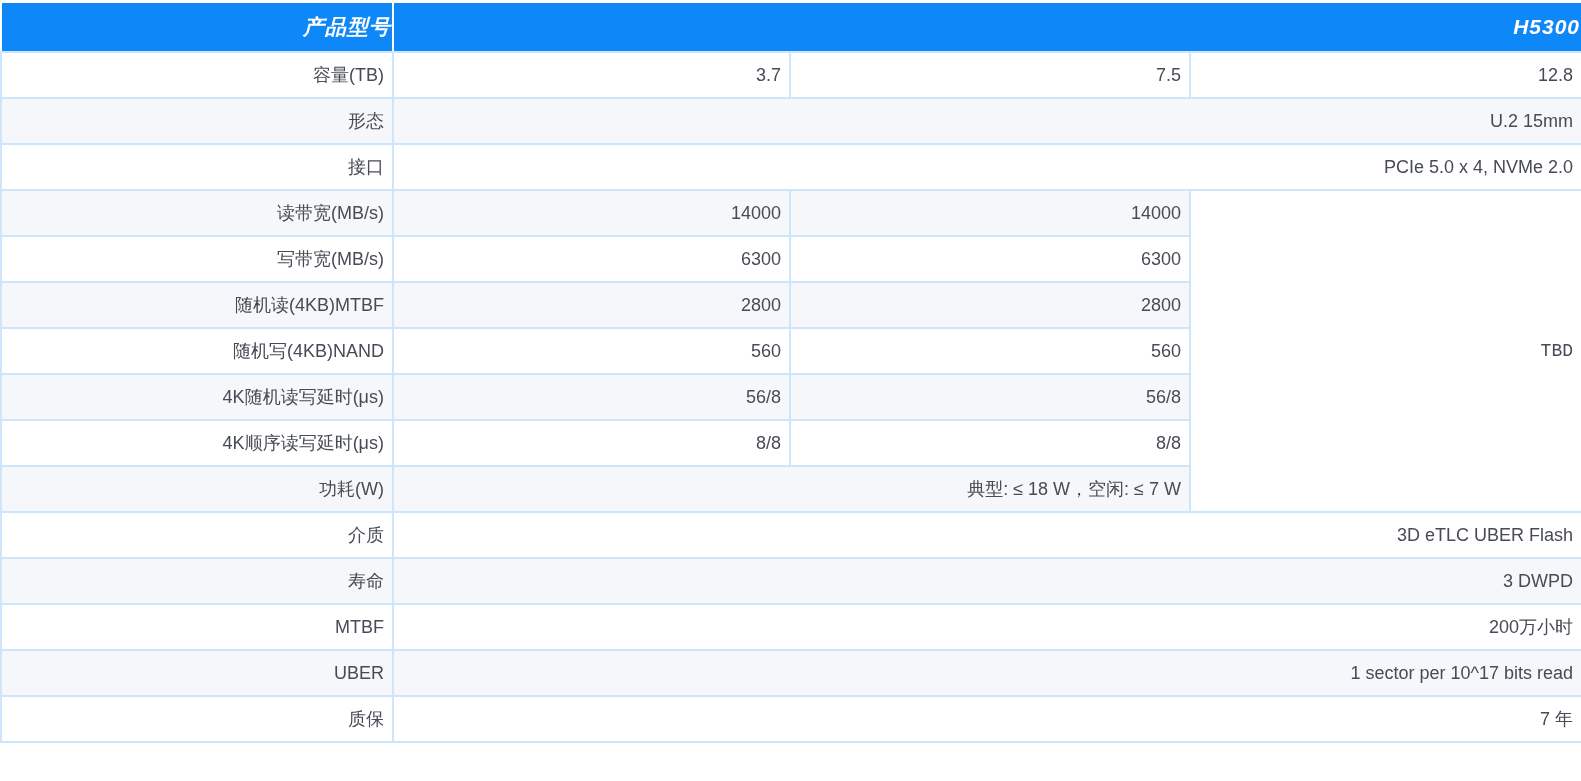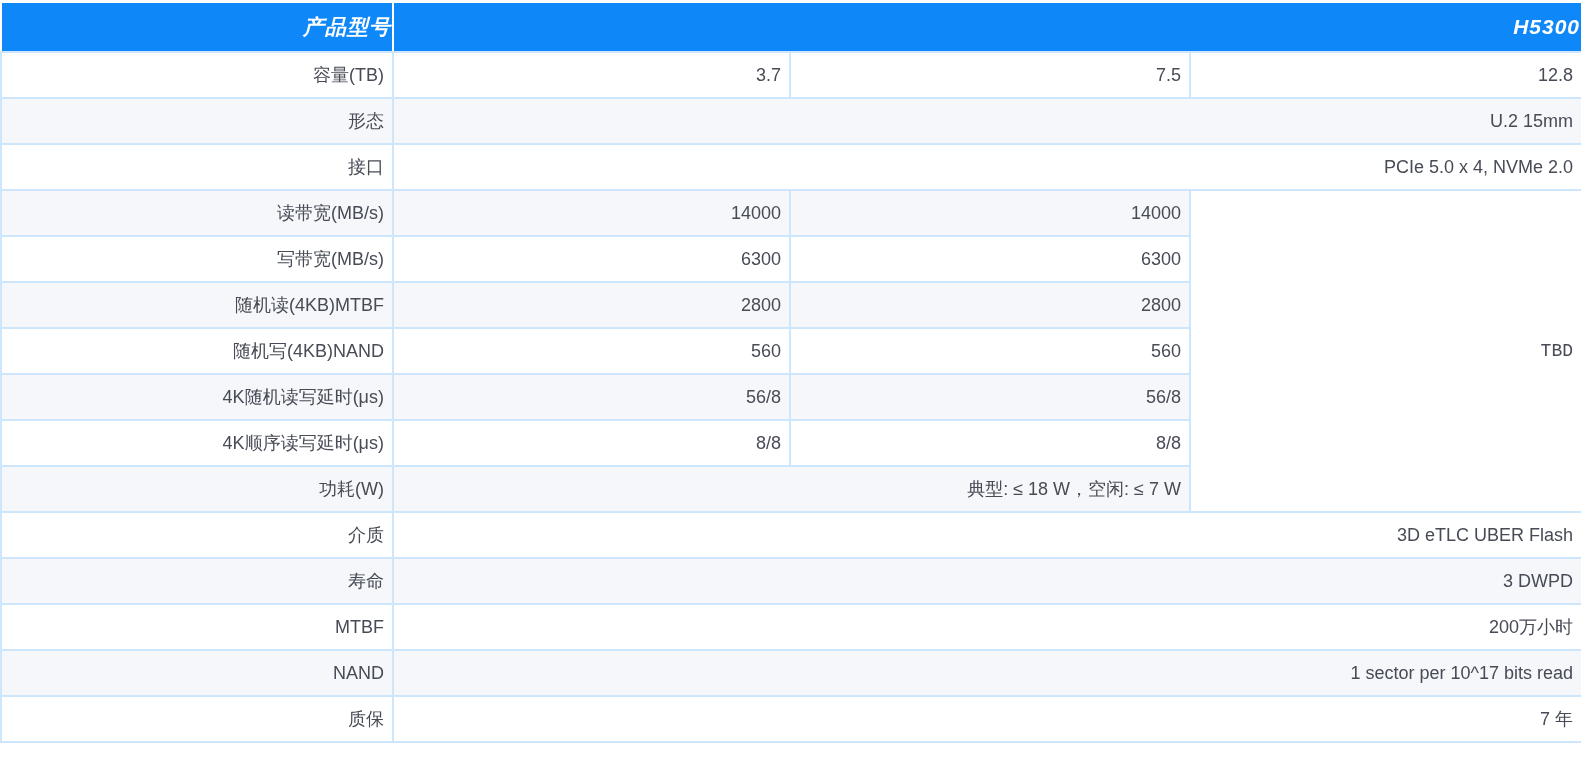--- a/index.html
+++ b/index.html
@@ -129,21 +129,21 @@
       </tr>
       <tr>
         <td>寿命</td>
         <td colspan="3">3 DWPD</td>
       </tr>
       <tr>
         <td>MTBF</td>
         <td colspan="3">200万小时</td>
       </tr>
       <tr>
-        <td>NAND</td>
+        <td>UBER</td>
         <td colspan="3">1 sector per 10^17 bits read</td>
       </tr>
       <tr>
         <td>质保</td>
         <td colspan="3">7 年</td>
       </tr>
     </tbody>
 </table>
 
 </body></html>

